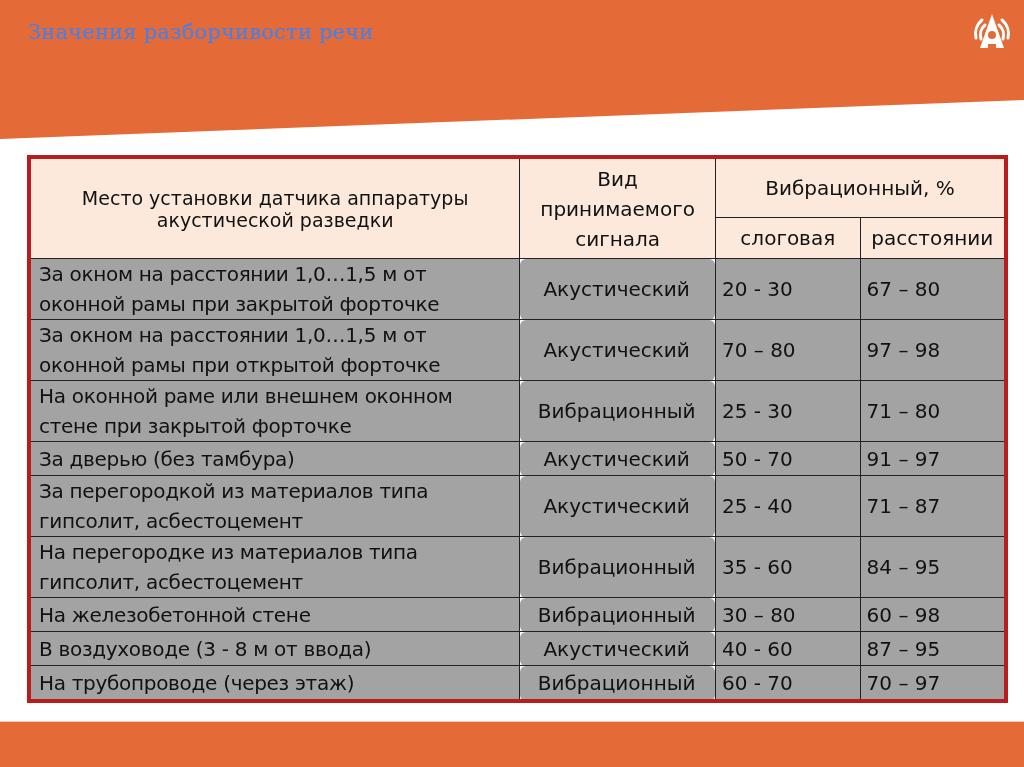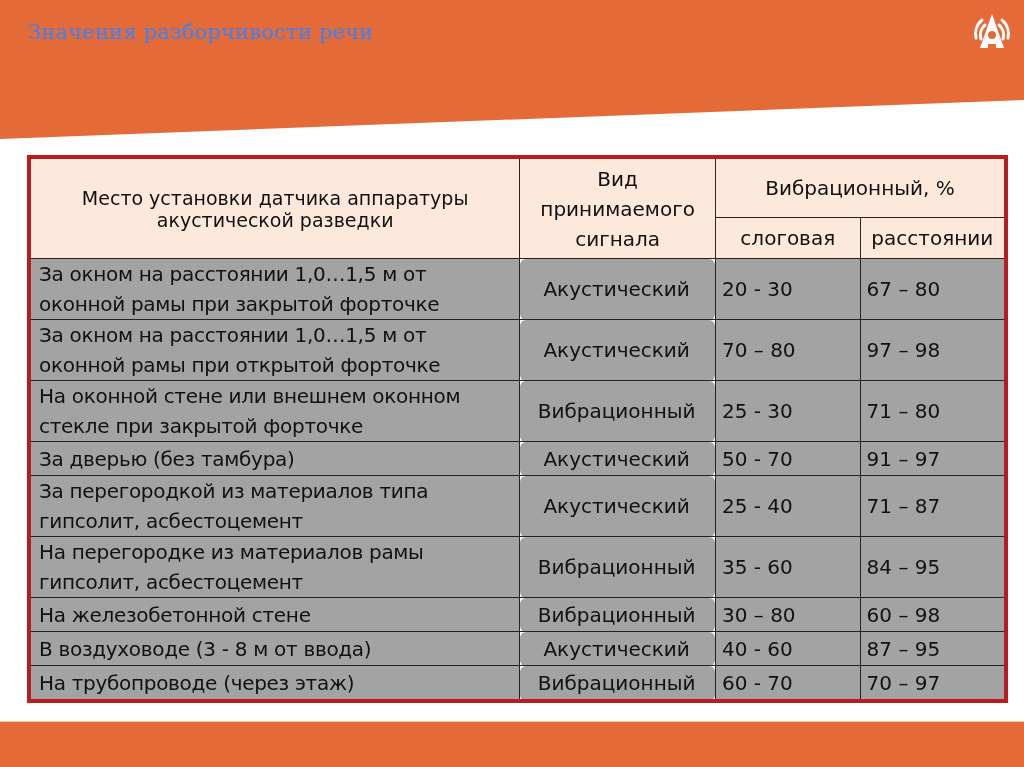--- a/index.html
+++ b/index.html
@@ -107,39 +107,39 @@
       <td class="num">20 - 30</td>
       <td class="num">67 – 80</td>
     </tr>
     <tr class="two">
       <td class="place">За окном на расстоянии 1,0…1,5 м от оконной рамы при открытой форточке</td>
       <td class="signal">Акустический</td>
       <td class="num">70 – 80</td>
       <td class="num">97 – 98</td>
     </tr>
     <tr class="two">
-      <td class="place">На оконной стене или внешнем оконном стекле при закрытой форточке</td>
+      <td class="place">На оконной раме или внешнем оконном стене при закрытой форточке</td>
       <td class="signal">Вибрационный</td>
       <td class="num">25 - 30</td>
       <td class="num">71 – 80</td>
     </tr>
     <tr class="one">
       <td class="place">За дверью (без тамбура)</td>
       <td class="signal">Акустический</td>
       <td class="num">50 - 70</td>
       <td class="num">91 – 97</td>
     </tr>
     <tr class="two">
       <td class="place">За перегородкой из материалов типа гипсолит, асбестоцемент</td>
       <td class="signal">Акустический</td>
       <td class="num">25 - 40</td>
       <td class="num">71 – 87</td>
     </tr>
     <tr class="two">
-      <td class="place">На перегородке из материалов рамы гипсолит, асбестоцемент</td>
+      <td class="place">На перегородке из материалов типа гипсолит, асбестоцемент</td>
       <td class="signal">Вибрационный</td>
       <td class="num">35 - 60</td>
       <td class="num">84 – 95</td>
     </tr>
     <tr class="one">
       <td class="place">На железобетонной стене</td>
       <td class="signal">Вибрационный</td>
       <td class="num">30 – 80</td>
       <td class="num">60 – 98</td>
     </tr>

